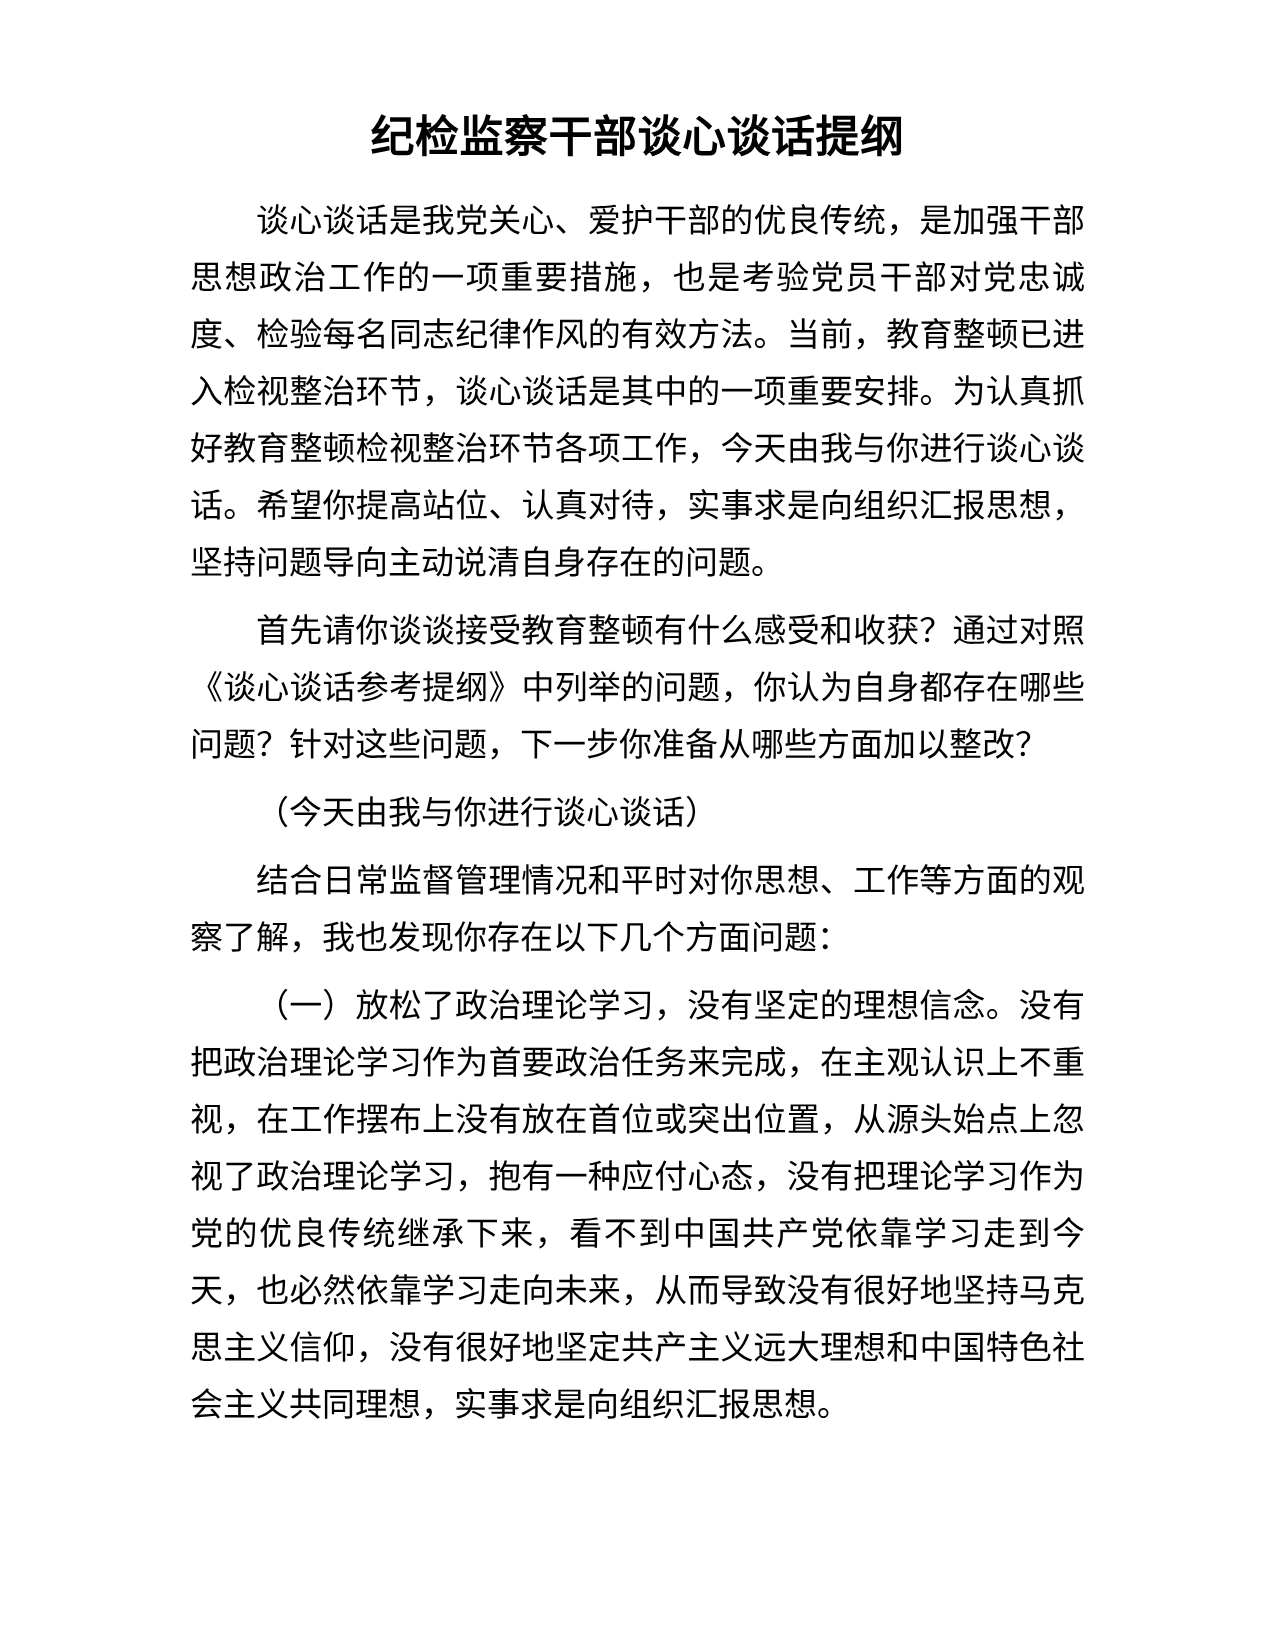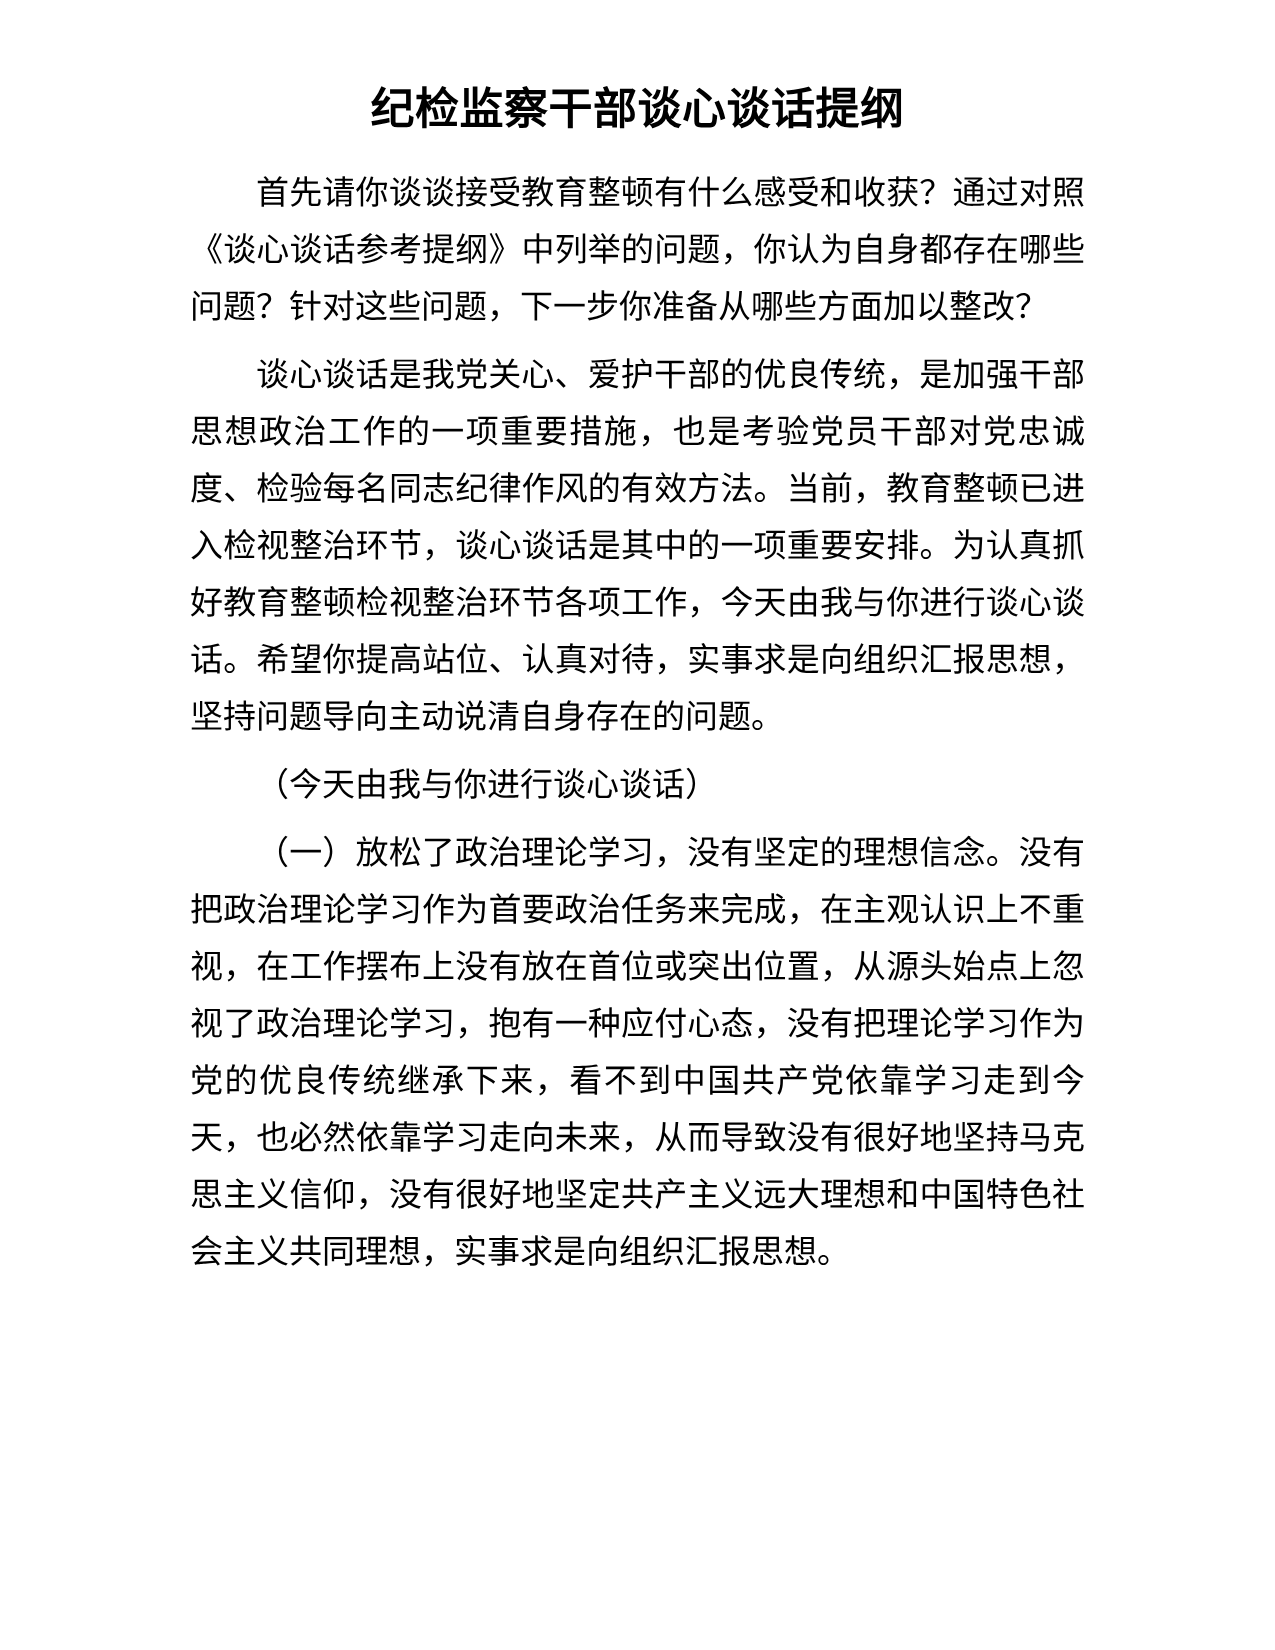--- a/index.html
+++ b/index.html
@@ -9,21 +9,21 @@
     background: #ffffff;
   }
   .page {
     position: relative;
     width: 1275px;
     height: 1650px;
     margin: 0 auto;
     background: #ffffff;
     overflow: hidden;
     box-sizing: border-box;
-    padding: 76px 190px 0 190px;
+    padding: 104px 190px 0 190px;
     font-family: "Liberation Sans", "DejaVu Sans", sans-serif;
     color: #000000;
   }
   .doc-title {
     margin: 0 0 22px 0;
     font-size: 44px;
     line-height: 66px;
     font-weight: 700;
     text-align: center;
     letter-spacing: 0.5px;
@@ -44,18 +44,19 @@
     color: #000000;
     font-weight: 400;
   }
 </style>
 </head>
 <body>
 
 <div class="page" style="background: rgb(255, 255, 255); color: rgb(0, 0, 0);">
   <h1 class="doc-title">纪检监察干部谈心谈话提纲</h1>
   <div class="doc-body">
+      <p class="para">谈心谈话是我党关心、爱护干部的优良传统，是加强干部思想政治工作的一项重要措施，也是考验党员干部对党忠诚度、检验每名同志纪律作风的有效方法。当前，教育整顿已进入检视整治环节，谈心谈话是其中的一项重要安排。为认真抓好教育整顿检视整治环节各项工作，今天由我与你进行谈心谈话。希望你提高站位、认真对待，实事求是向组织汇报思想，坚持问题导向主动说清自身存在的问题。</p>
       <p class="para">首先请你谈谈接受教育整顿有什么感受和收获？通过对照《谈心谈话参考提纲》中列举的问题，你认为自身都存在哪些问题？针对这些问题，下一步你准备从哪些方面加以整改？</p>
-      <p class="para">谈心谈话是我党关心、爱护干部的优良传统，是加强干部思想政治工作的一项重要措施，也是考验党员干部对党忠诚度、检验每名同志纪律作风的有效方法。当前，教育整顿已进入检视整治环节，谈心谈话是其中的一项重要安排。为认真抓好教育整顿检视整治环节各项工作，今天由我与你进行谈心谈话。希望你提高站位、认真对待，实事求是向组织汇报思想，坚持问题导向主动说清自身存在的问题。</p>
       <p class="para">（今天由我与你进行谈心谈话）</p>
+      <p class="para">结合日常监督管理情况和平时对你思想、工作等方面的观察了解，我也发现你存在以下几个方面问题：</p>
       <p class="para">（一）放松了政治理论学习，没有坚定的理想信念。没有把政治理论学习作为首要政治任务来完成，在主观认识上不重视，在工作摆布上没有放在首位或突出位置，从源头始点上忽视了政治理论学习，抱有一种应付心态，没有把理论学习作为党的优良传统继承下来，看不到中国共产党依靠学习走到今天，也必然依靠学习走向未来，从而导致没有很好地坚持马克思主义信仰，没有很好地坚定共产主义远大理想和中国特色社会主义共同理想，实事求是向组织汇报思想。</p>
     </div>
 </div>
 
 </body></html>

